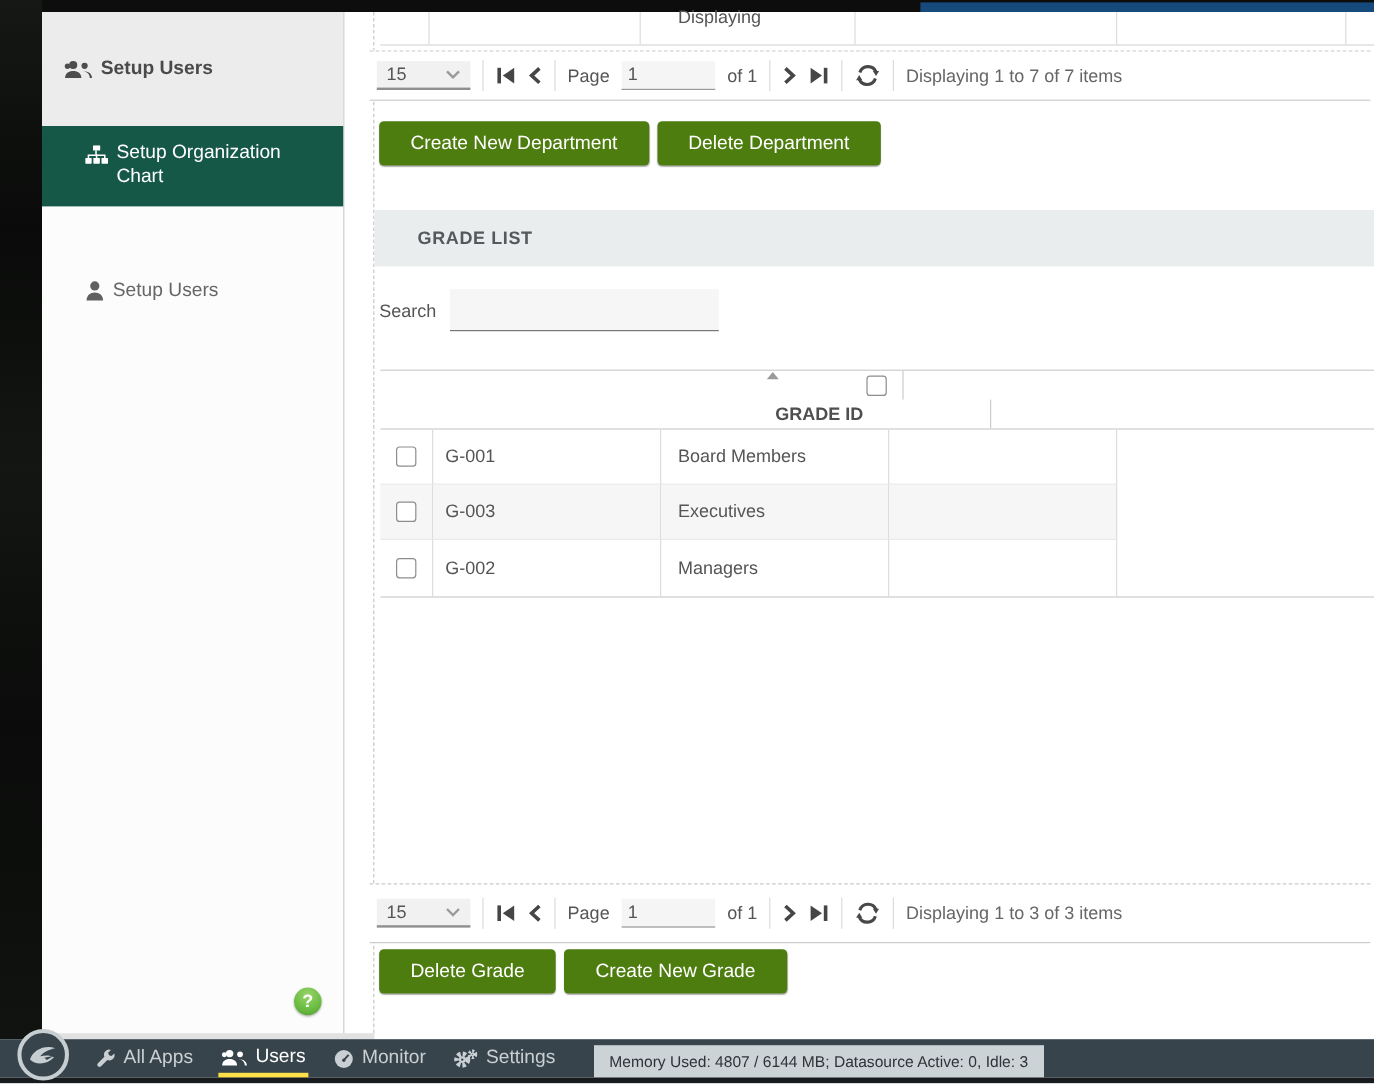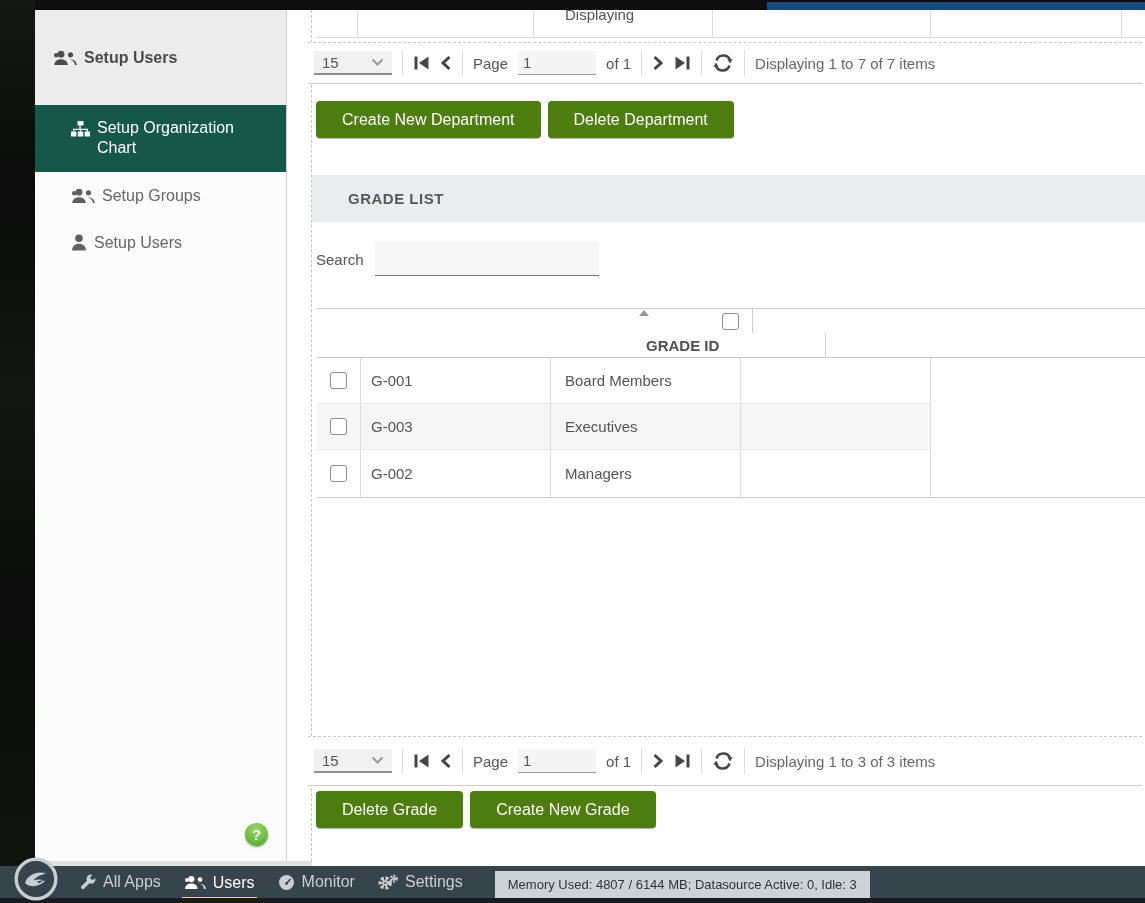--- a/index.html
+++ b/index.html
@@ -95,21 +95,21 @@
   input[type=checkbox]{appearance:none;-webkit-appearance:none;width:17px;height:17px;margin:0;
     border:1px solid #8d8d8d;border-radius:3px;background:#fff;cursor:pointer;}
 
   
   .graystrip{position:absolute;left:35px;top:861px;width:277px;height:5px;background:#e1e1e1;}
   .bbar{position:absolute;left:0;top:866px;width:1145px;height:32px;background:#37444c;
     display:flex;align-items:center;color:#c9cfd3;font-size:16px;}
   .bblack{position:absolute;left:0;top:898px;width:1145px;height:5px;background:#181b1d;}
   .bnav{display:flex;align-items:flex-start;margin-left:78px;gap:19px;height:100%;}
   .bitem{display:flex;align-items:center;gap:7px;height:100%;box-sizing:border-box;cursor:pointer;padding:0 2px;}
-  .bitem.active{color:#fff;border-bottom:1px solid #fde047;padding-top:2px;}
+  .bitem.active{color:#fff;border-bottom:4px solid #fde047;padding-top:2px;}
   .statusbox{margin-left:30px;align-self:flex-end;height:27px;background:#ccd3d7;color:#2e3338;
     font-size:13px;display:flex;align-items:center;padding:0 13px;white-space:nowrap;}
   .logo{position:absolute;left:13px;top:856px;width:46px;height:46px;}
   .icon{display:inline-flex;}
 </style>
 </head>
 <body>
 
 <div id="app">
 
@@ -137,32 +137,20 @@
             <rect x="6.5" y="0" width="6" height="4.4" rx=".5"></rect>
             <rect x="0" y="10.6" width="5.4" height="4.8" rx=".5"></rect>
             <rect x="6.8" y="10.6" width="5.4" height="4.8" rx=".5"></rect>
             <rect x="13.6" y="10.6" width="5.4" height="4.8" rx=".5"></rect>
             <path d="M9 4.4v3.2M2.7 10.6V8.4h13.6v2.2M9.5 7.6v3" stroke="#fff" stroke-width="1.3" fill="none"></path>
           </svg>
       </span>
       <span class="sb-label">Setup Organization Chart</span>
     </div>
 
-    <div class="sb-item sb-groups">
-      <span class="sb-ic">
-        <svg width="24" height="16" viewBox="0 0 24 16" fill="#606060">
-            <circle cx="8" cy="4.2" r="3.4"></circle>
-            <path d="M1.2 15c0-3.6 3-5.8 6.8-5.8s6.8 2.2 6.8 5.8z"></path>
-            <circle cx="17.5" cy="4.8" r="2.6"></circle>
-            <path d="M16.2 9.4c3.2.3 5.6 2.3 5.6 5.6h1.9c0-3-2.3-5.2-5.3-5.5-.8.1-1.6 0-2.2-.1z"></path>
-            <circle cx="3.2" cy="5.2" r="2.2"></circle>
-          </svg>
-      </span>
-      <span class="sb-label">Setup Groups</span>
-    </div>
 
     <div class="sb-item sb-users">
       <span class="sb-ic">
         <svg width="16" height="17" viewBox="0 0 14 16" fill="#606060">
             <circle cx="7" cy="4" r="3.6"></circle>
             <path d="M.5 15.5c0-4 2.9-6.3 6.5-6.3s6.5 2.3 6.5 6.3z"></path>
           </svg>
       </span>
       <span class="sb-label">Setup Users</span>
     </div>

